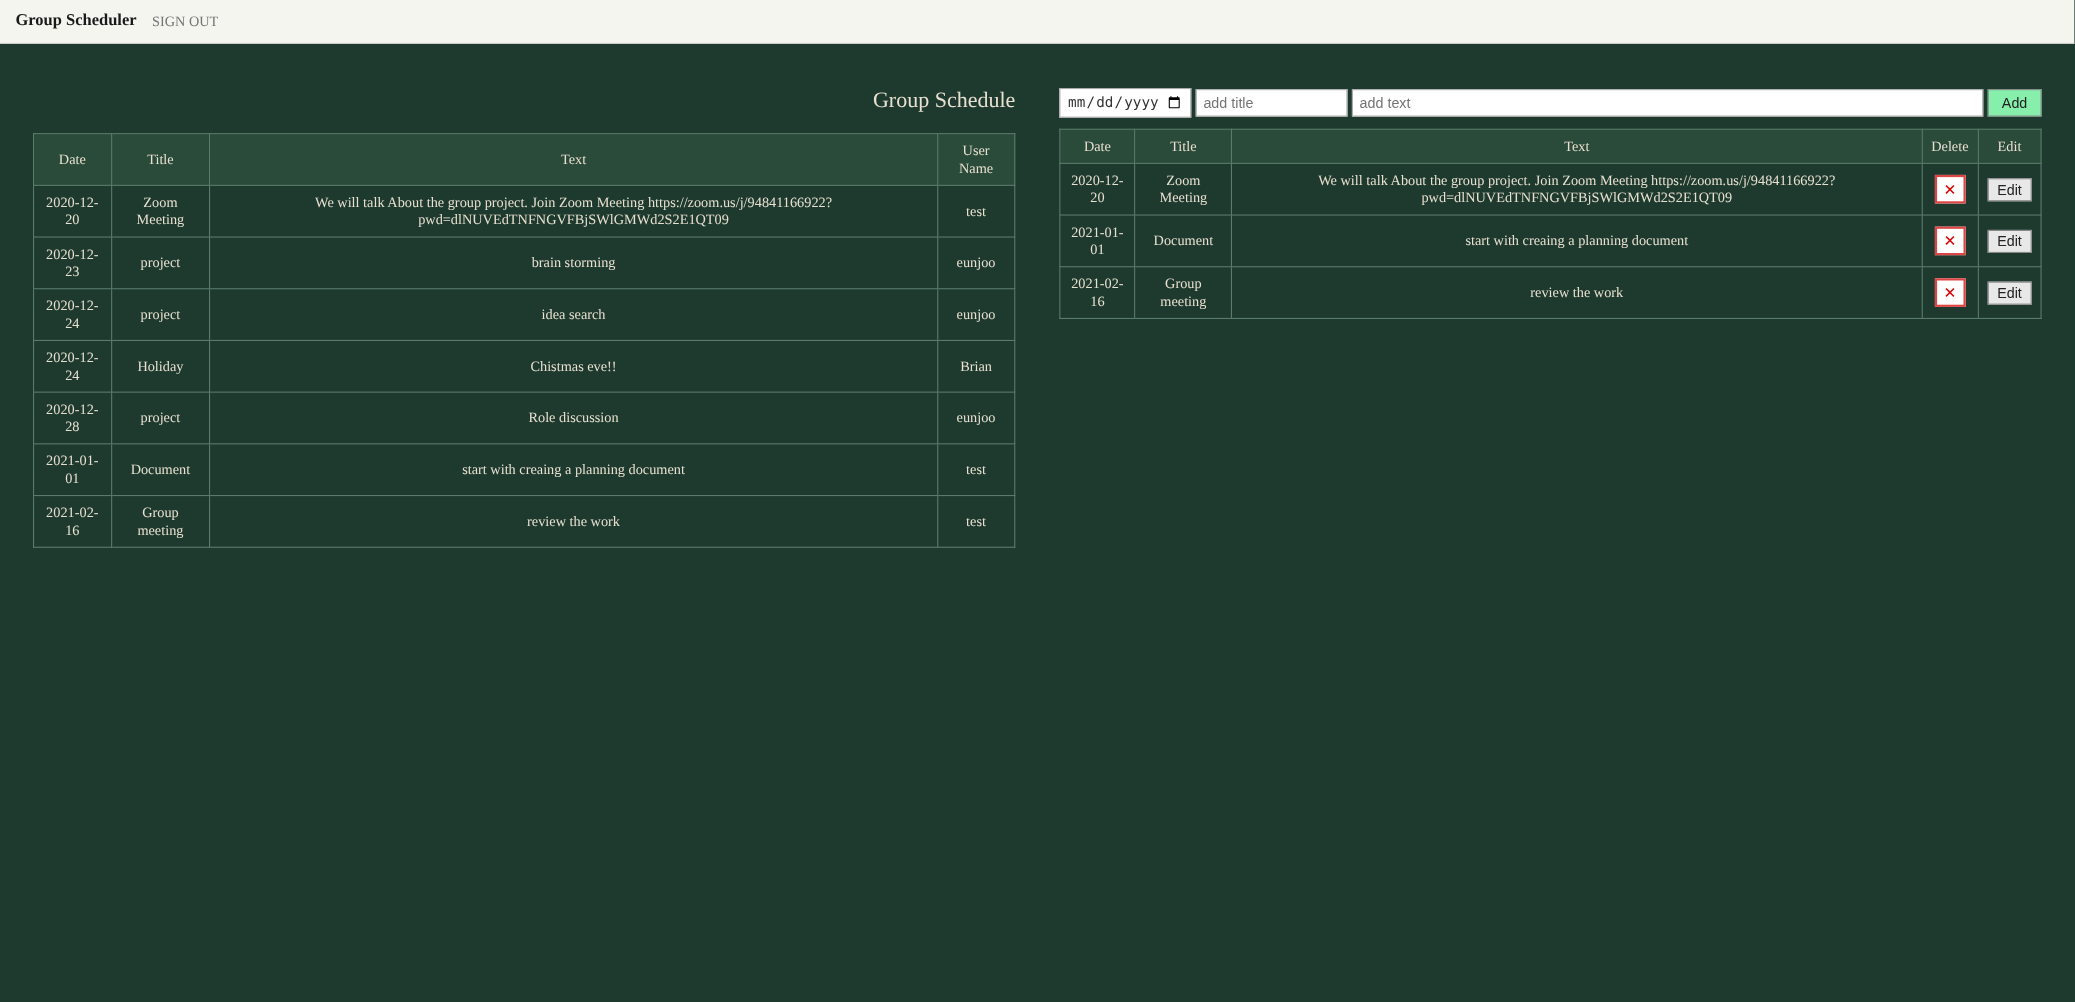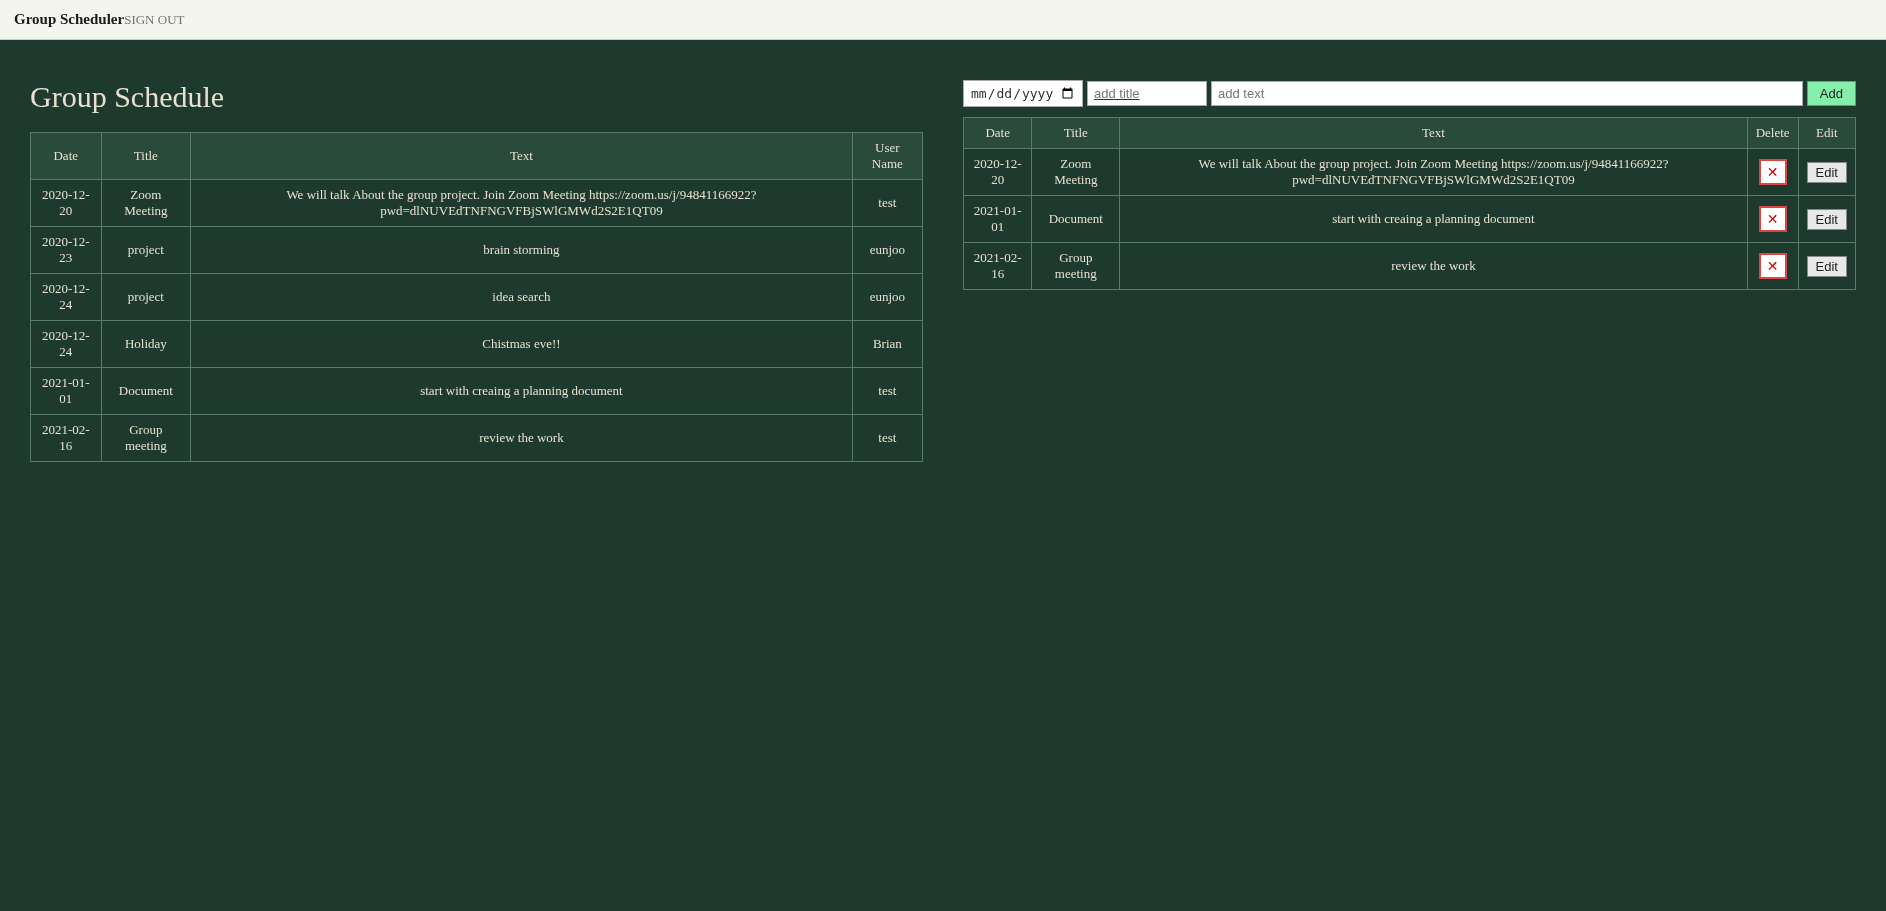--- a/index.html
+++ b/index.html
@@ -7,21 +7,21 @@
       font-family: serif;
       background: #1e3a2f;
       min-height: 911px;
     }
     
     #header {
       background: #f5f5f0;
       display: flex;
       align-items: center;
       padding: 8px 14px;
-      gap: 0;
+      gap: 14px;
       border-bottom: 1px solid #ccc;
       height: 40px;
     }
     #header .app-title {
       font-size: 15px;
       font-weight: bold;
       color: #1a1a1a;
     }
     #header .sign-out {
       font-size: 13px;
@@ -35,22 +35,22 @@
       padding: 40px 30px 30px 30px;
       gap: 40px;
     }
     
     #left-panel {
       flex: 1;
       min-width: 0;
     }
     #left-panel h2 {
       color: #e8e0d0;
-      font-size: 30px;
-      text-align: left;
+      font-size: 20px;
+      text-align: right;
       margin-bottom: 18px;
       font-weight: normal;
     }
     
     #right-panel {
       flex: 1;
       min-width: 0;
     }
     #right-panel h2 {
       color: #e8e0d0;
@@ -101,21 +101,21 @@
     }
     #add-form input[type="date"],
     #add-form input[type="text"] {
       padding: 4px 6px;
       font-size: 13px;
       border: 1px solid #aaa;
       background: #fff;
       color: #333;
     }
     #add-form input[type="date"] { width: 120px; }
-    #add-form .title-input { width: 120px; text-decoration: underline; }
+    #add-form .title-input { width: 138px; }
     #add-form .text-input { flex: 1; }
     #add-form .add-btn {
       padding: 4px 12px;
       font-size: 13px;
       background: #86efac;
       border: 1px solid #888;
       cursor: pointer;
       color: #222;
     }
     .delete-btn {
@@ -181,20 +181,26 @@
       <td>2020-12-24</td>
       <td>project</td>
       <td class="text-cell">idea search</td>
       <td>eunjoo</td>
     </tr>
           <tr>
       <td>2020-12-24</td>
       <td>Holiday</td>
       <td class="text-cell">Chistmas eve!!</td>
       <td>Brian</td>
+    </tr>
+          <tr>
+      <td>2020-12-28</td>
+      <td>project</td>
+      <td class="text-cell">Role discussion</td>
+      <td>eunjoo</td>
     </tr>
           <tr>
       <td>2021-01-01</td>
       <td>Document</td>
       <td class="text-cell">start with creaing a planning document</td>
       <td>test</td>
     </tr>
           <tr>
       <td>2021-02-16</td>
       <td>Group meeting</td>

